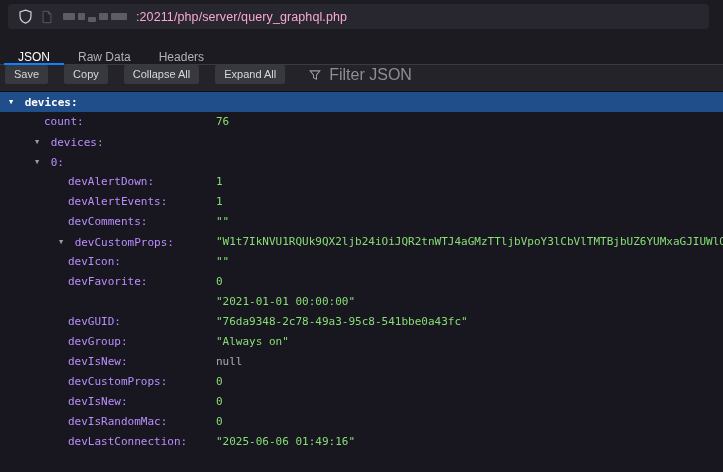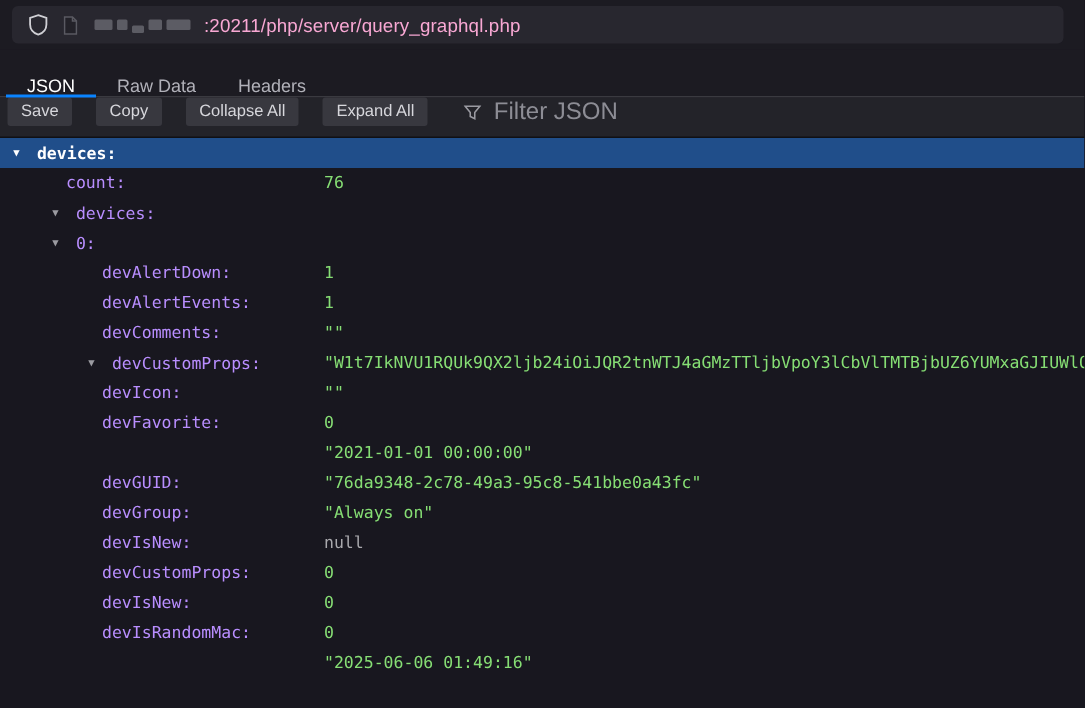--- a/index.html
+++ b/index.html
@@ -200,16 +200,17 @@
     <span class="key">devIsNew:</span>
     <span class="val">0</span>
   </div>
 
   <div class="row lvl3">
     <span class="key">devIsRandomMac:</span>
     <span class="val">0</span>
   </div>
 
   <div class="row lvl3">
+    <span class="key">devLastConnection:</span>
     <span class="val">"2025-06-06 01:49:16"</span>
   </div>
 
 </div>
 
 </body></html>

